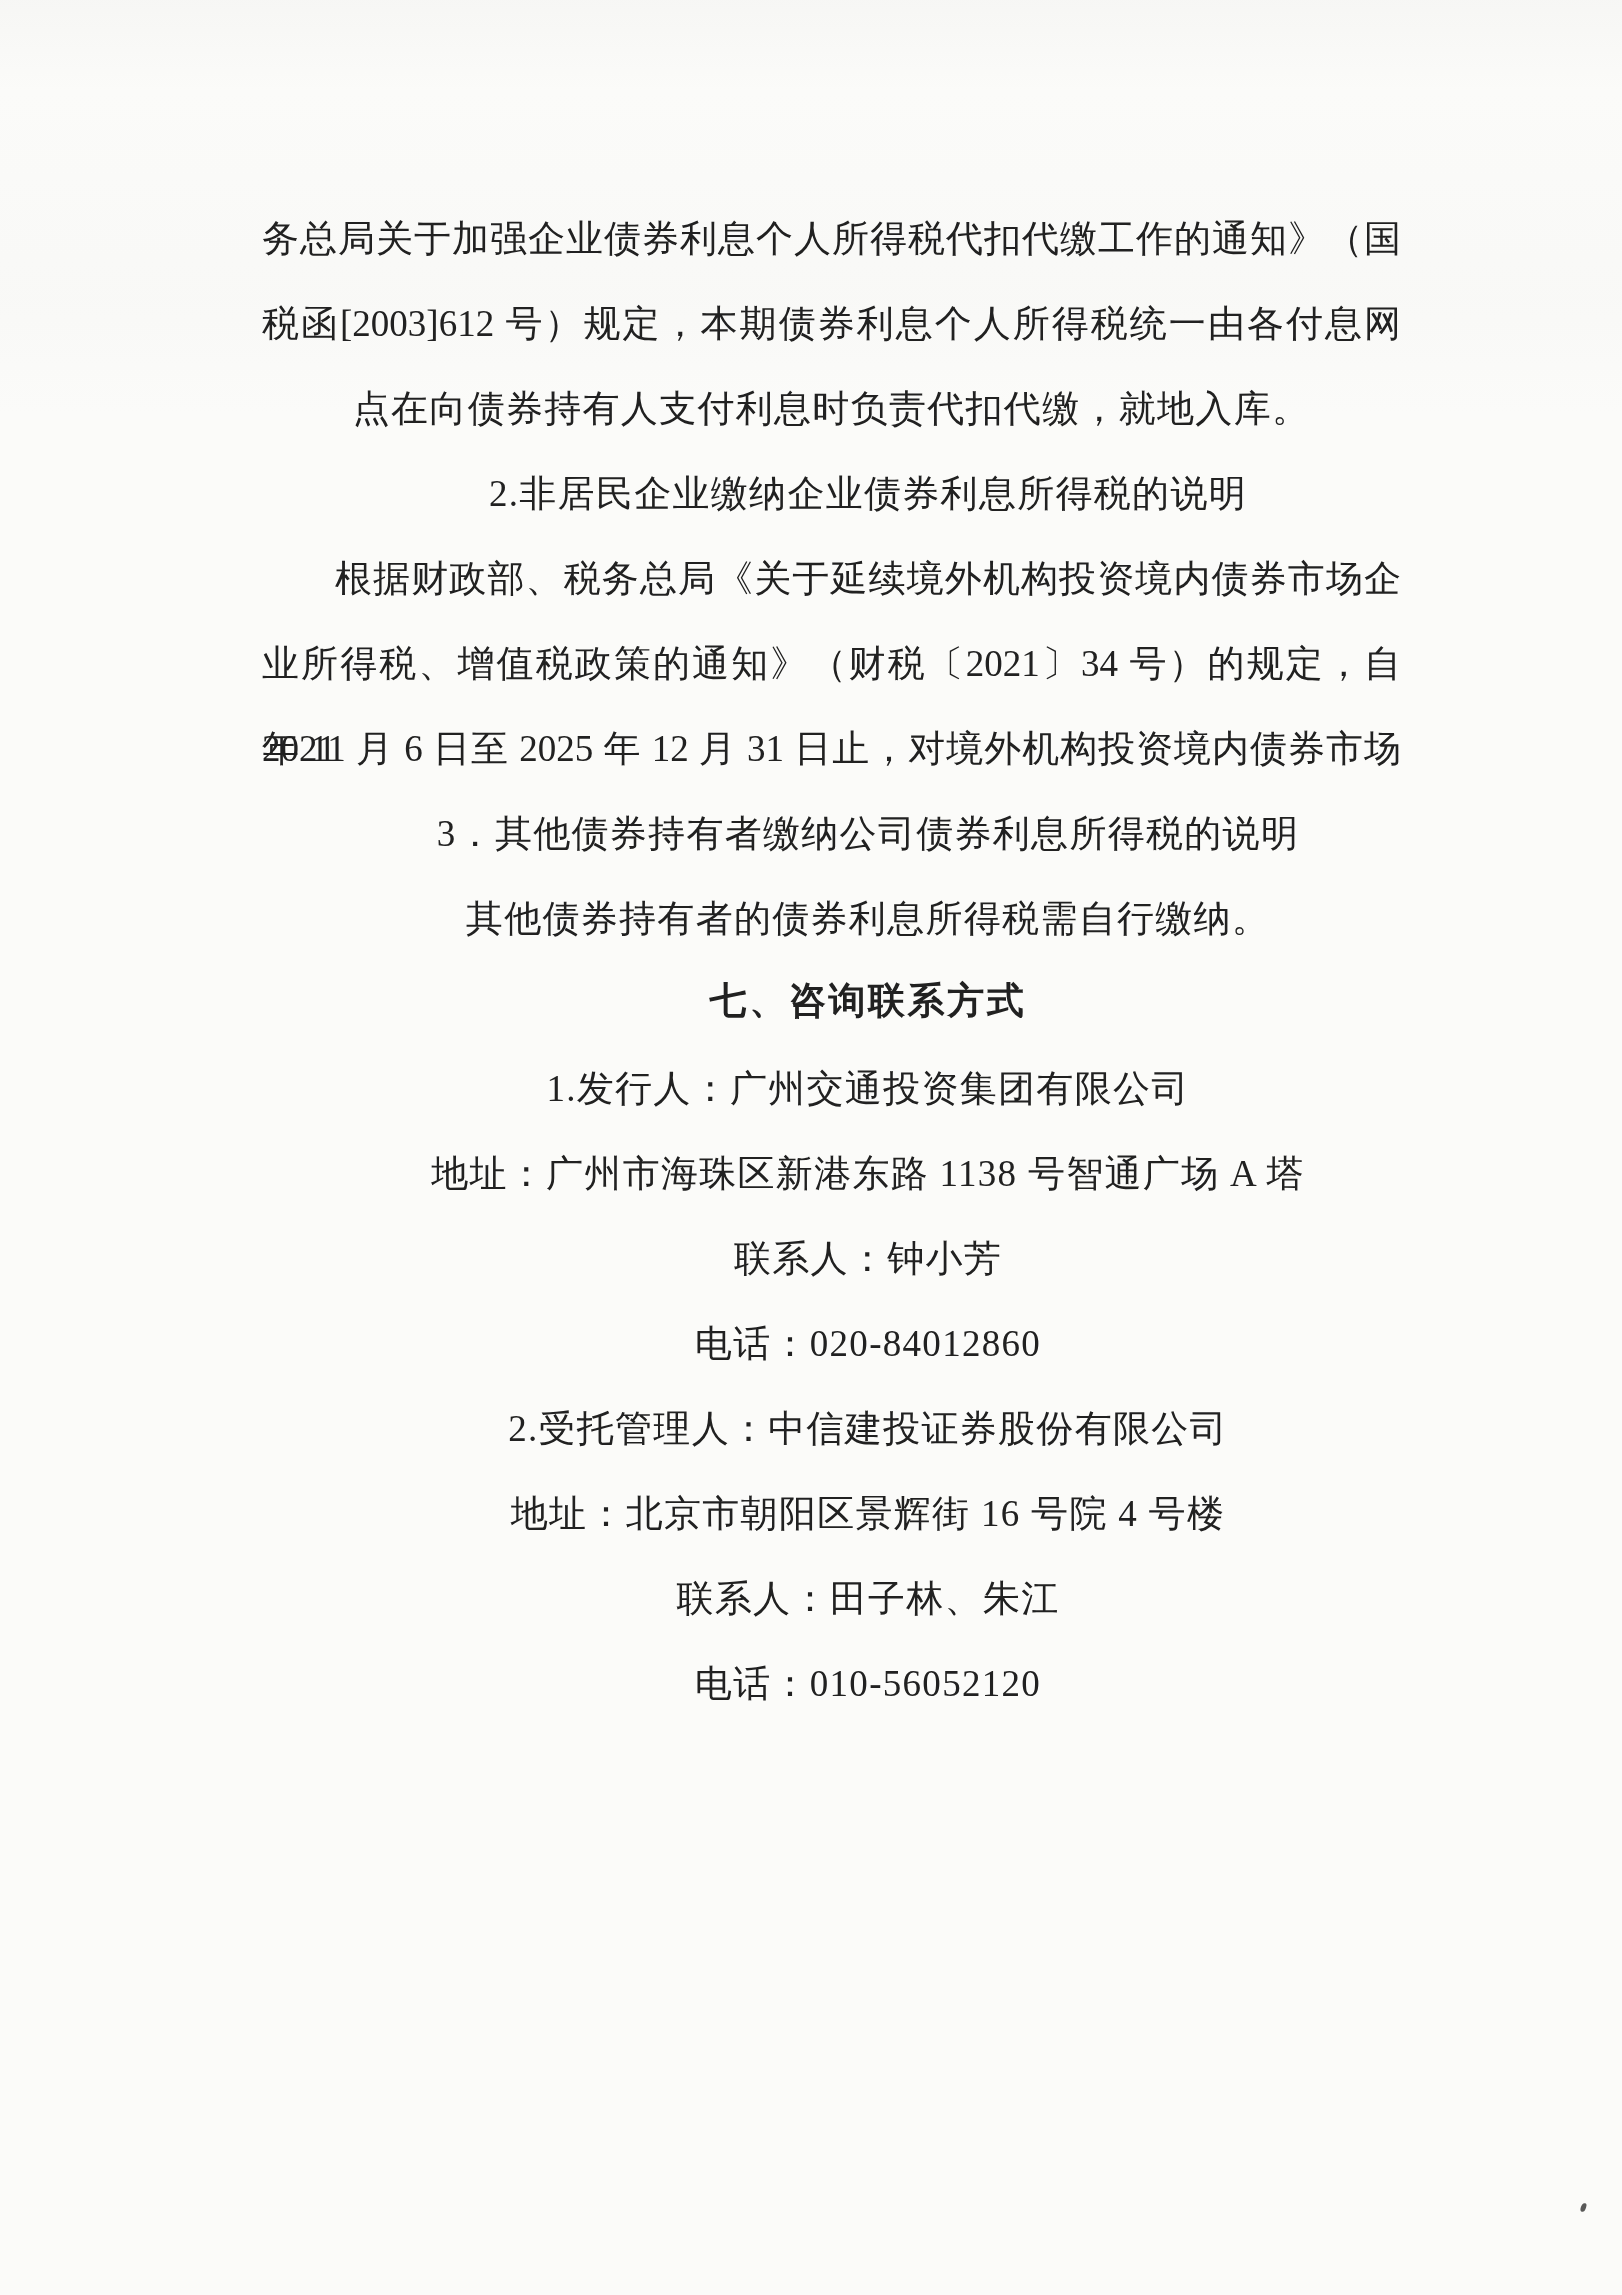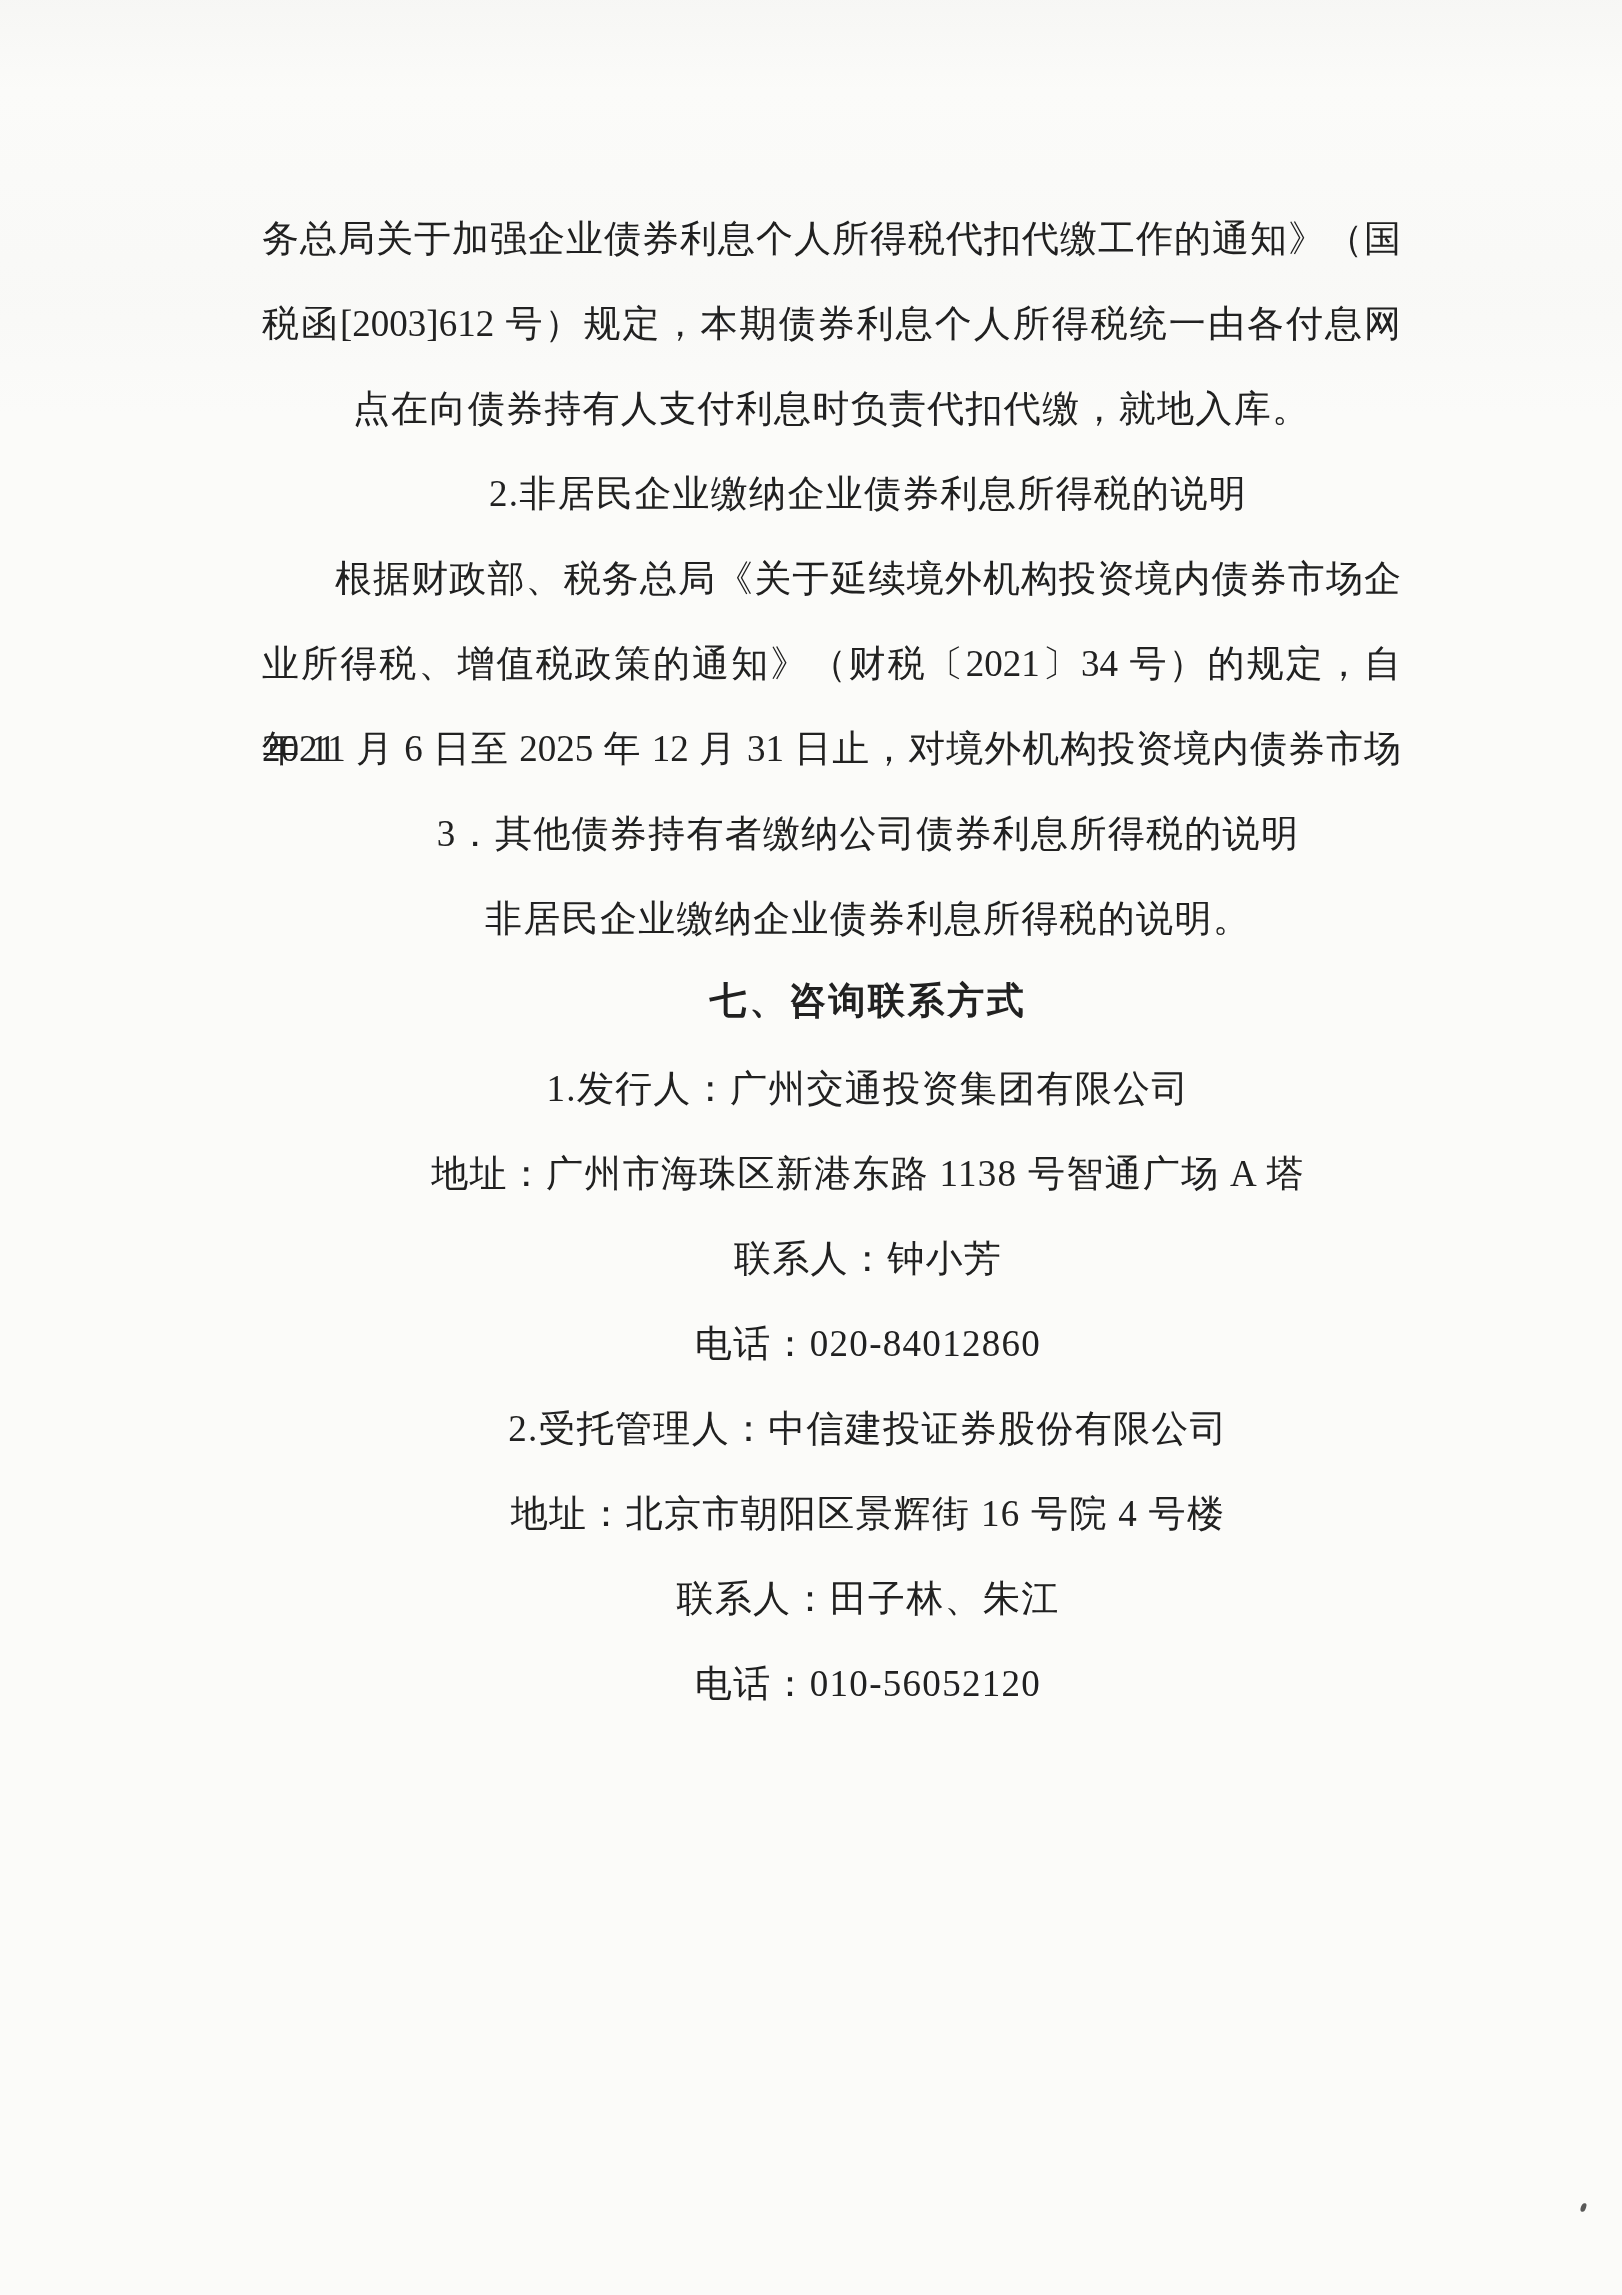--- a/index.html
+++ b/index.html
@@ -77,21 +77,21 @@
 <div class="page">
   <div class="content">
     <div class="line justify">务总局关于加强企业债券利息个人所得税代扣代缴工作的通知》（国</div>
     <div class="line justify">税函[2003]612 号）规定，本期债券利息个人所得税统一由各付息网</div>
     <div class="line">点在向债券持有人支付利息时负责代扣代缴，就地入库。</div>
     <div class="line indent">2.非居民企业缴纳企业债券利息所得税的说明</div>
     <div class="line indent justify">根据财政部、税务总局《关于延续境外机构投资境内债券市场企</div>
     <div class="line justify">业所得税、增值税政策的通知》（财税〔2021〕34 号）的规定，自 2021</div>
     <div class="line justify">年 11 月 6 日至 2025 年 12 月 31 日止，对境外机构投资境内债券市场</div>
     <div class="line indent">3．其他债券持有者缴纳公司债券利息所得税的说明</div>
-    <div class="line indent">非居民企业缴纳企业债券利息所得税的说明。</div>
+    <div class="line indent">其他债券持有者的债券利息所得税需自行缴纳。</div>
     <div class="line indent heading">七、咨询联系方式</div>
     <div class="line indent">1.发行人：广州交通投资集团有限公司</div>
     <div class="line indent">地址：广州市海珠区新港东路 1138 号智通广场 A 塔</div>
     <div class="line indent">联系人：钟小芳</div>
     <div class="line indent">电话：020-84012860</div>
     <div class="line indent">2.受托管理人：中信建投证券股份有限公司</div>
     <div class="line indent">地址：北京市朝阳区景辉街 16 号院 4 号楼</div>
     <div class="line indent">联系人：田子林、朱江</div>
     <div class="line indent">电话：010-56052120</div>
   </div>

